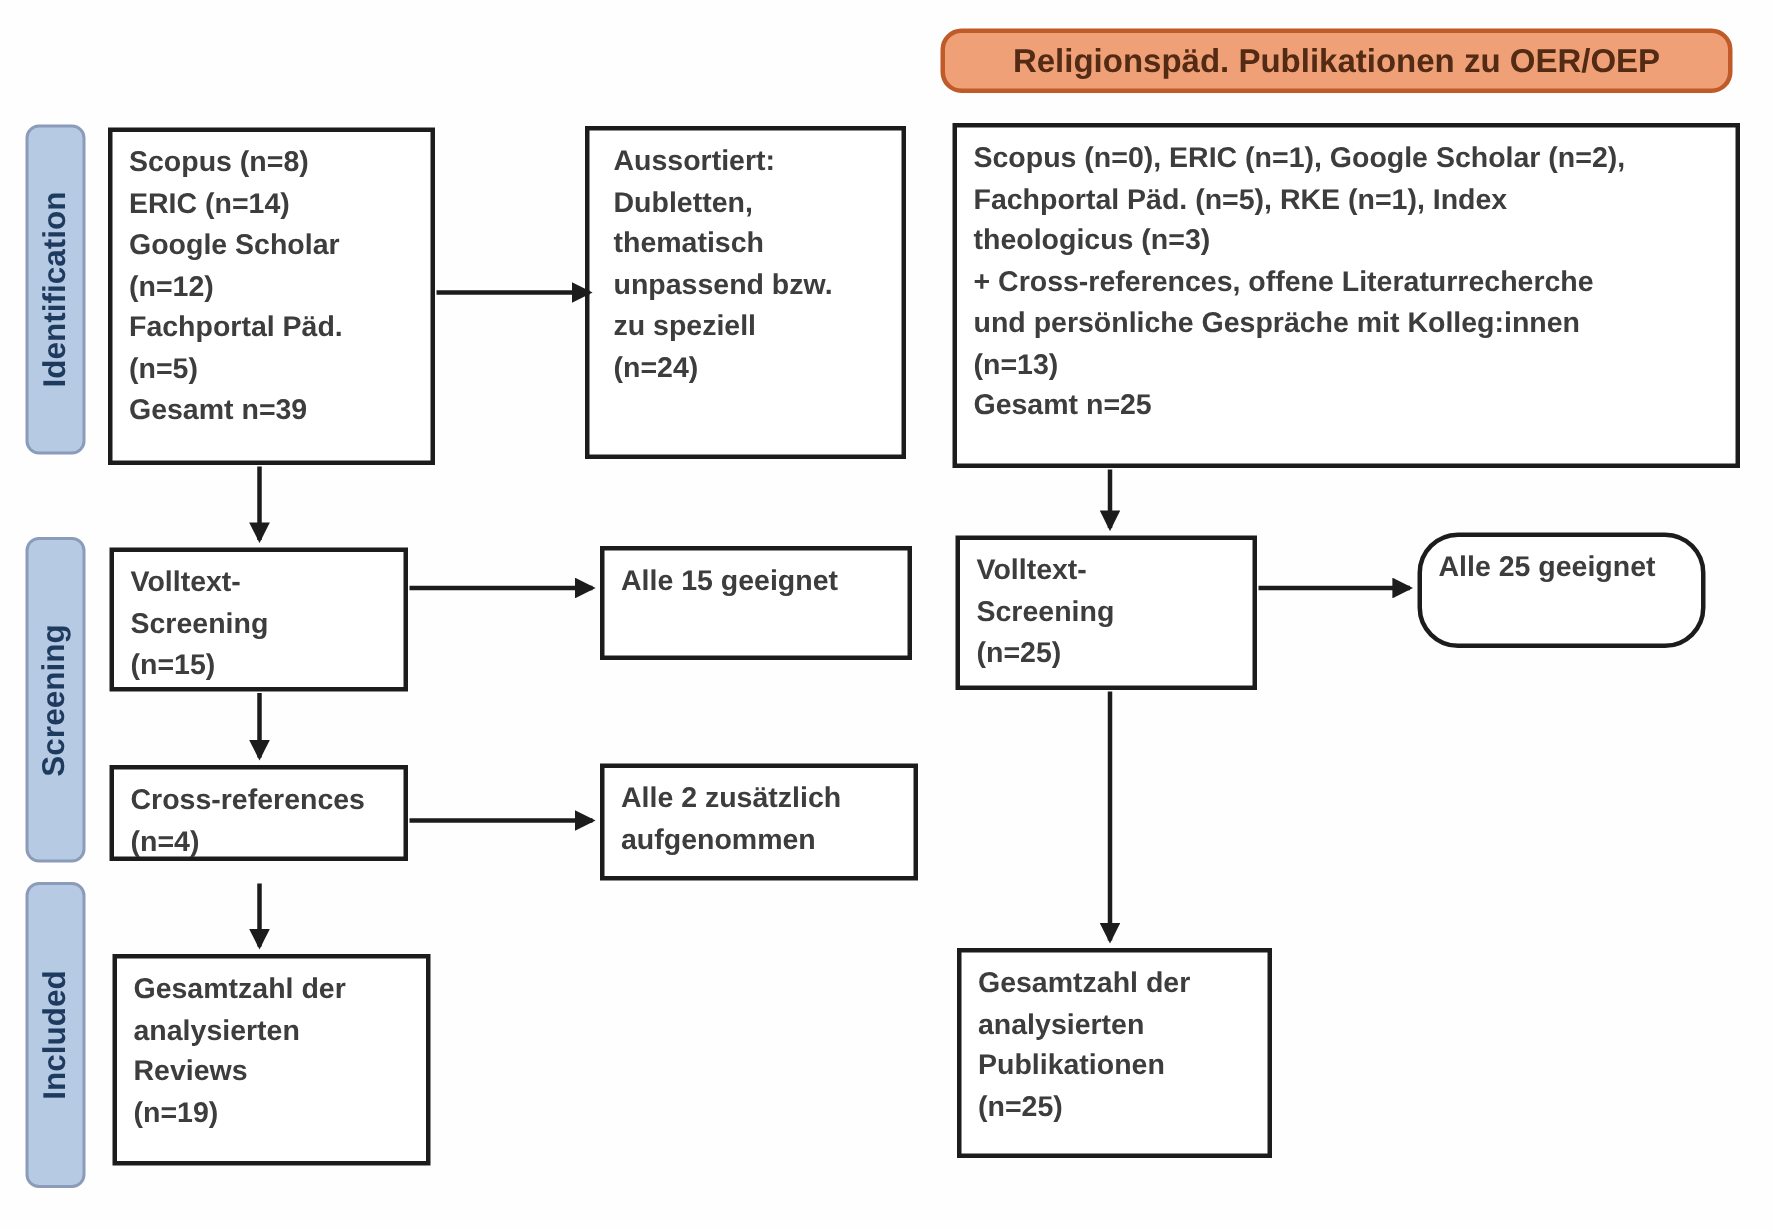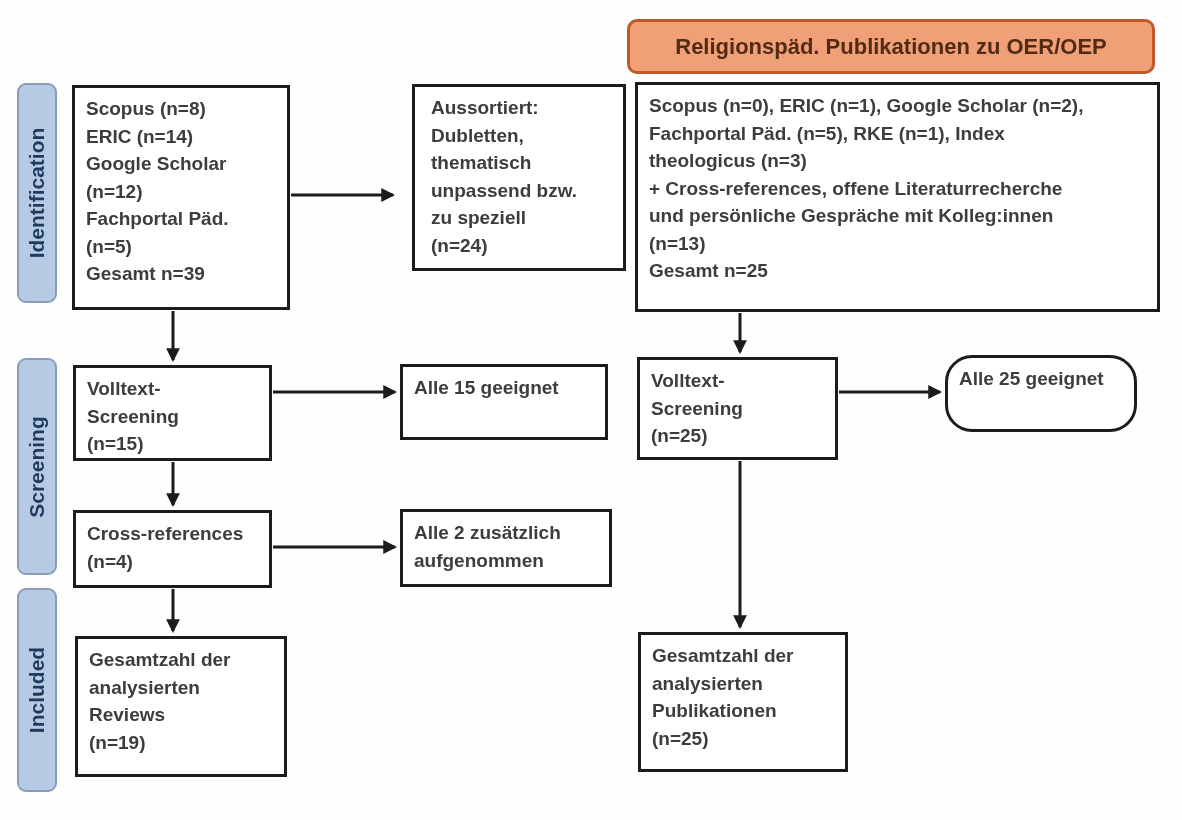--- a/index.html
+++ b/index.html
@@ -24,21 +24,21 @@
     border-radius: 10px;
     color: #532b15;
     font-size: 22px;
     font-weight: bold;
     display: flex;
     align-items: center;
     justify-content: center;
     text-align: center;
   }
   #header-left  { left: 75px;  top: 19px; width: 530px; height: 43px; }
-  #header-right { left: 627px; top: 19px; width: 528px; height: 55px; }
+  #header-right { left: 627px; top: 19px; width: 528px; height: 43px; border-radius: 14px; }
 
   
   .stage-bar {
     position: absolute;
     box-sizing: border-box;
     left: 17px;
     width: 40px;
     background: #b7cae3;
     border: 2px solid #8a9cba;
     border-radius: 9px;
@@ -64,24 +64,24 @@
     background: #ffffff;
     border: 3px solid #1c1c1c;
     padding: 7px 11px;
     font-size: 19px;
     font-weight: bold;
     line-height: 1.45;
     color: #3d3d3d;
     white-space: pre-line;
   }
   #box-l-id       { left: 72px;  top: 85px;  width: 218px; height: 225px; }
-  #box-l-sorted   { left: 412px; top: 84px;  width: 214px; height: 187px; padding-left: 16px; }
+  #box-l-sorted   { left: 390px; top: 84px;  width: 214px; height: 222px; padding-left: 16px; }
   #box-l-fulltext { left: 73px;  top: 365px; width: 199px; height: 96px;  }
   #box-l-eligible { left: 400px; top: 364px; width: 208px; height: 76px;  }
-  #box-l-crossref { left: 73px;  top: 510px; width: 199px; height: 78px;  }
+  #box-l-crossref { left: 73px;  top: 510px; width: 199px; height: 64px;  }
   #box-l-added    { left: 400px; top: 509px; width: 212px; height: 78px;  }
   #box-l-total    { left: 75px;  top: 636px; width: 212px; height: 141px; }
   #box-r-id       { left: 635px; top: 82px;  width: 525px; height: 230px; }
   #box-r-fulltext { left: 637px; top: 357px; width: 201px; height: 103px; }
   #box-r-eligible { left: 945px; top: 355px; width: 192px; height: 77px; border-radius: 27px;  }
   #box-r-total    { left: 638px; top: 632px; width: 210px; height: 140px; }
 
   
   #arrow-layer {
     position: absolute;

